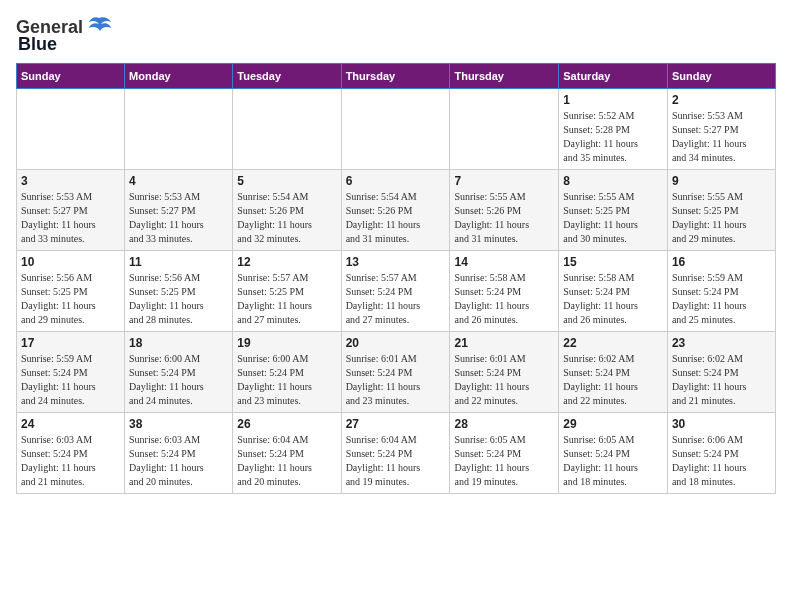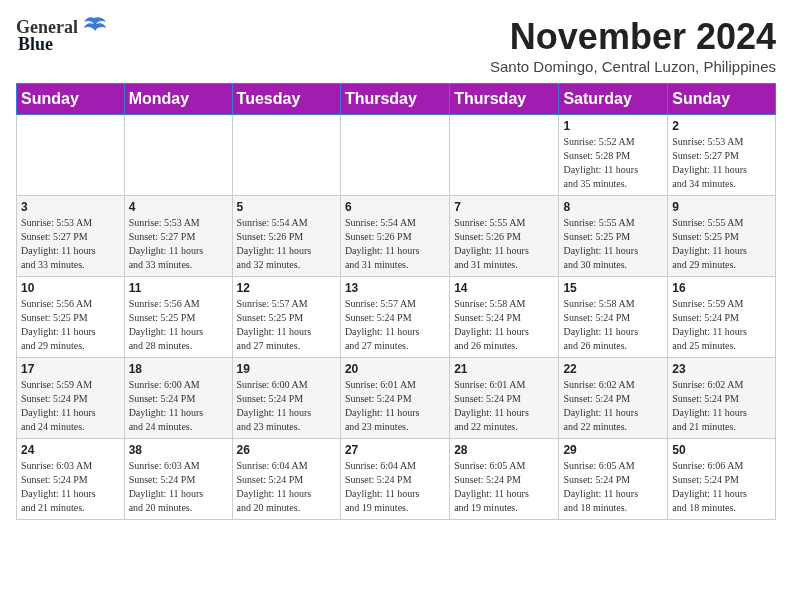--- a/index.html
+++ b/index.html
@@ -13,21 +13,20 @@
     .header-area {
       display: flex;
       justify-content: space-between;
       align-items: flex-start;
       margin-bottom: 8px;
     }
     .logo {
       display: flex;
       flex-direction: column;
       align-items: flex-start;
-      font-family: Liberation Serif, serif;
     }
     .logo-row {
       display: flex;
       align-items: center;
       gap: 2px;
     }
     .title-area {
       text-align: right;
     }
     .month-title {
@@ -38,25 +37,25 @@
     .location-title {
       font-size: 15px;
       color: #444;
     }
     .calendar-table {
       width: 100%;
       border-collapse: collapse;
       font-size: 11px;
     }
     .calendar-table th {
-      background-color: #a21caf;
+      background-color: #701a75;
       color: #fff;
       text-align: left;
       padding: 6px 4px;
-      font-size: 16px;
+      font-size: 11px;
       border: 1px solid #3a7bd5;
     }
     .calendar-table td {
       border: 1px solid #ccc;
       vertical-align: top;
       padding: 4px;
       height: 80px;
       width: 113px;
       background: #fff;
     }
@@ -85,24 +84,20 @@
 <div class="header-area">
   <div class="logo">
     <div class="logo-row">
       <span style="font-size:18px;font-weight:bold;color:#333;">General</span>
       <svg width="28" height="22" viewBox="0 0 28 22">
         <path d="M14 2 C18 0 24 2 26 6 C22 4 18 5 16 8 C20 6 25 8 26 12 C22 10 17 11 15 15 C13 11 8 10 4 12 C5 8 10 6 14 8 C12 5 8 4 4 6 C6 2 10 0 14 2Z" fill="#3a7bd5"></path>
       </svg>
     </div>
     <span style="font-size:18px;font-weight:bold;color:#0f172a;margin-top:-4px;margin-left:2px;">Blue</span>
   </div>
-  <div class="title-area">
-    <div class="month-title">November 2024</div>
-    <div class="location-title">Santo Domingo, Central Luzon, Philippines</div>
-  </div>
 </div>
 
 <table class="calendar-table">
   <thead>
     <tr>
     <th>Sunday</th>
         <th>Monday</th>
         <th>Tuesday</th>
         <th>Thursday</th>
         <th>Thursday</th>
@@ -322,21 +317,21 @@
 and 19 minutes.</div>
         </td>
         <td>
           <div class="day-number">29</div>
           <div class="day-info" style="white-space: pre-line;">Sunrise: 6:05 AM
 Sunset: 5:24 PM
 Daylight: 11 hours
 and 18 minutes.</div>
         </td>
         <td>
-          <div class="day-number">50</div>
+          <div class="day-number">30</div>
           <div class="day-info" style="white-space: pre-line;">Sunrise: 6:06 AM
 Sunset: 5:24 PM
 Daylight: 11 hours
 and 18 minutes.</div>
         </td>
       </tr>
     </tbody>
 </table>
 
 </body></html>

